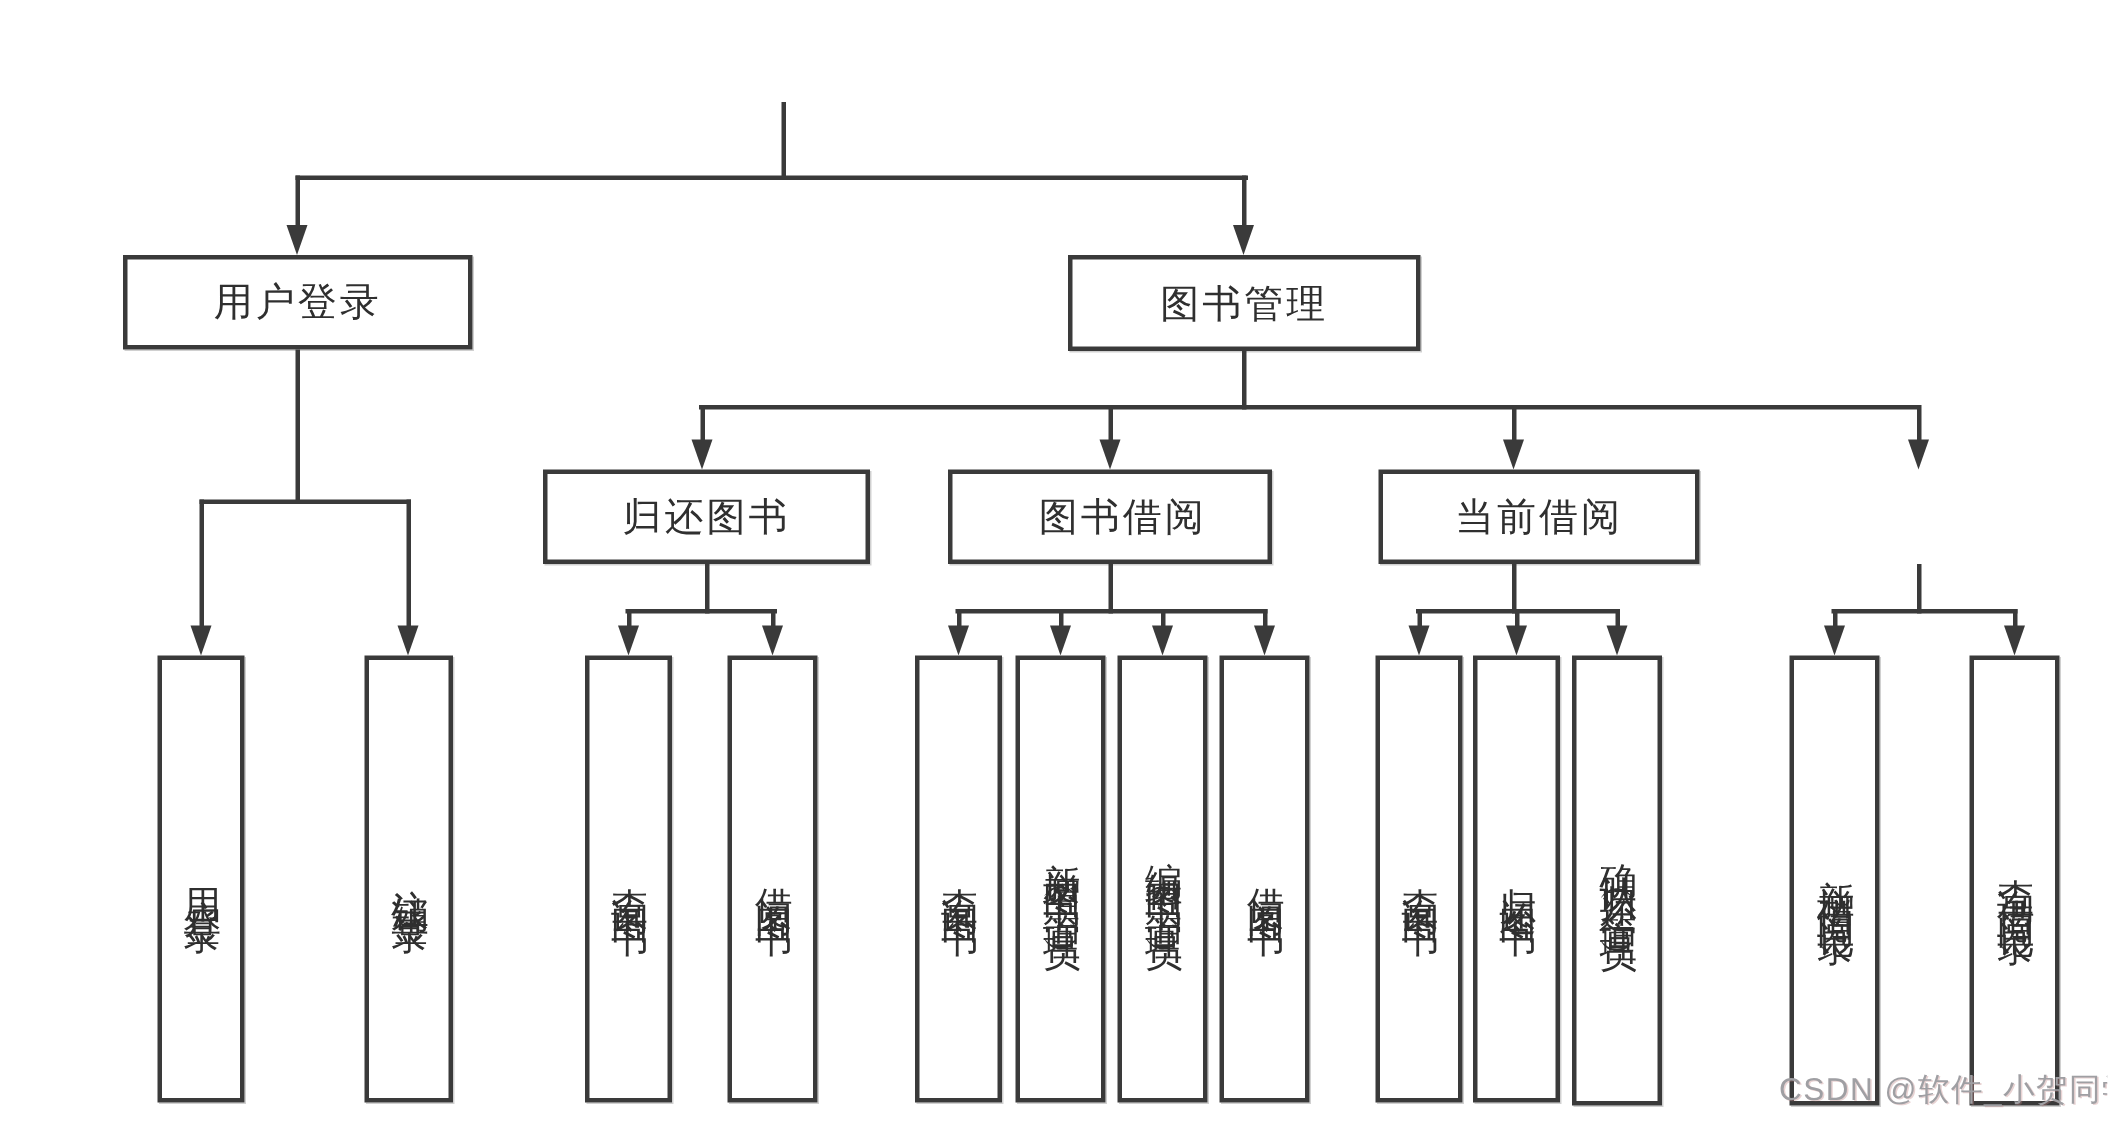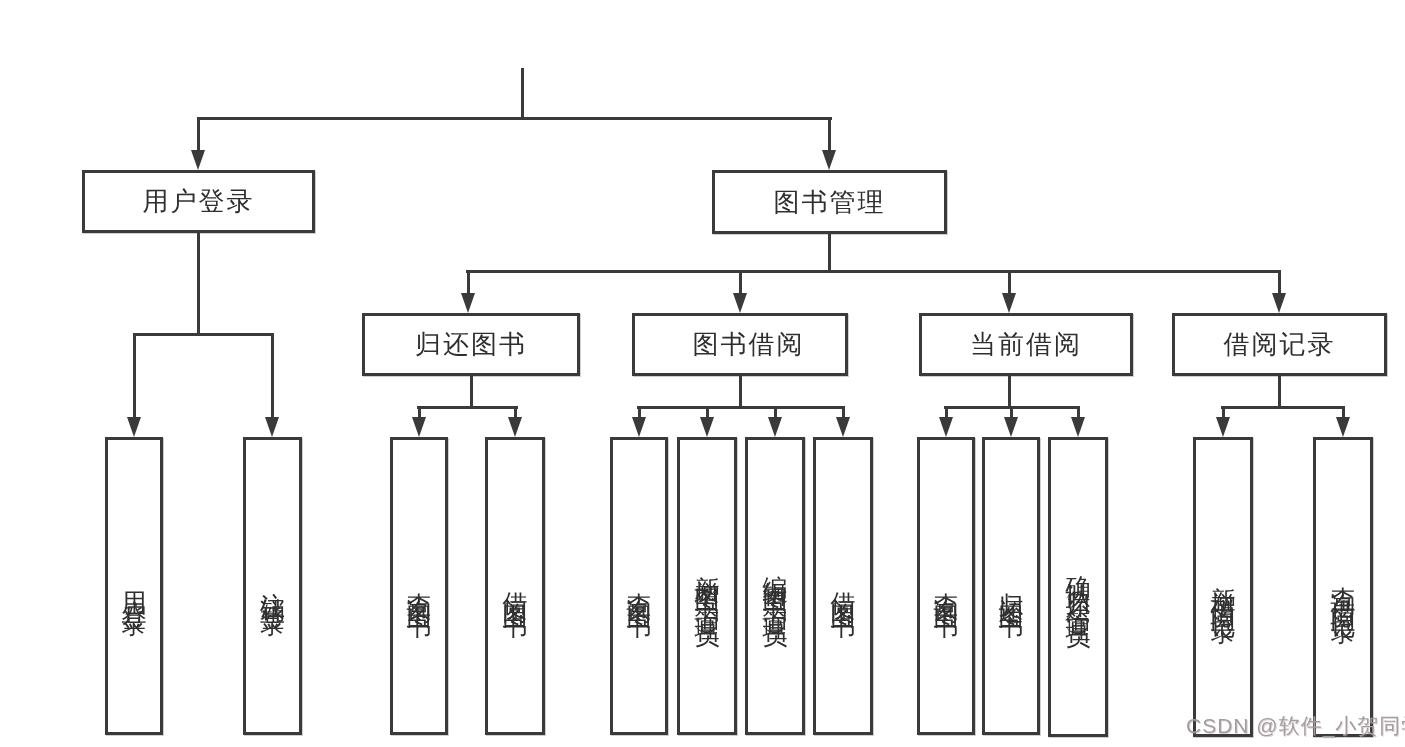--- a/index.html
+++ b/index.html
@@ -85,23 +85,20 @@
 
   <div class="box" style="left:362px;top:313px;width:218px;height:63px;">
     <span>归还图书</span>
   </div>
   <div class="box" style="left:632px;top:313px;width:216px;height:63px;padding-left:17px;">
     <span>图书借阅</span>
   </div>
   <div class="box" style="left:919px;top:313px;width:214px;height:63px;">
     <span>当前借阅</span>
   </div>
-  <div class="box" style="left:1172px;top:313px;width:215px;height:63px;">
-    <span>借阅记录</span>
-  </div>
 
   <div class="line" style="left:470px;top:376px;width:3px;height:33px;"></div>
   <div class="line" style="left:417px;top:406px;width:101px;height:3px;"></div>
   <div class="line" style="left:418px;top:406px;width:3px;height:13px;"></div>
   <div class="arrow" style="left:412px;top:417px;"></div>
   <div class="line" style="left:514px;top:406px;width:3px;height:13px;"></div>
   <div class="arrow" style="left:508px;top:417px;"></div>
 
   <div class="line" style="left:739px;top:376px;width:3px;height:33px;"></div>
   <div class="line" style="left:637px;top:406px;width:208px;height:3px;"></div>

